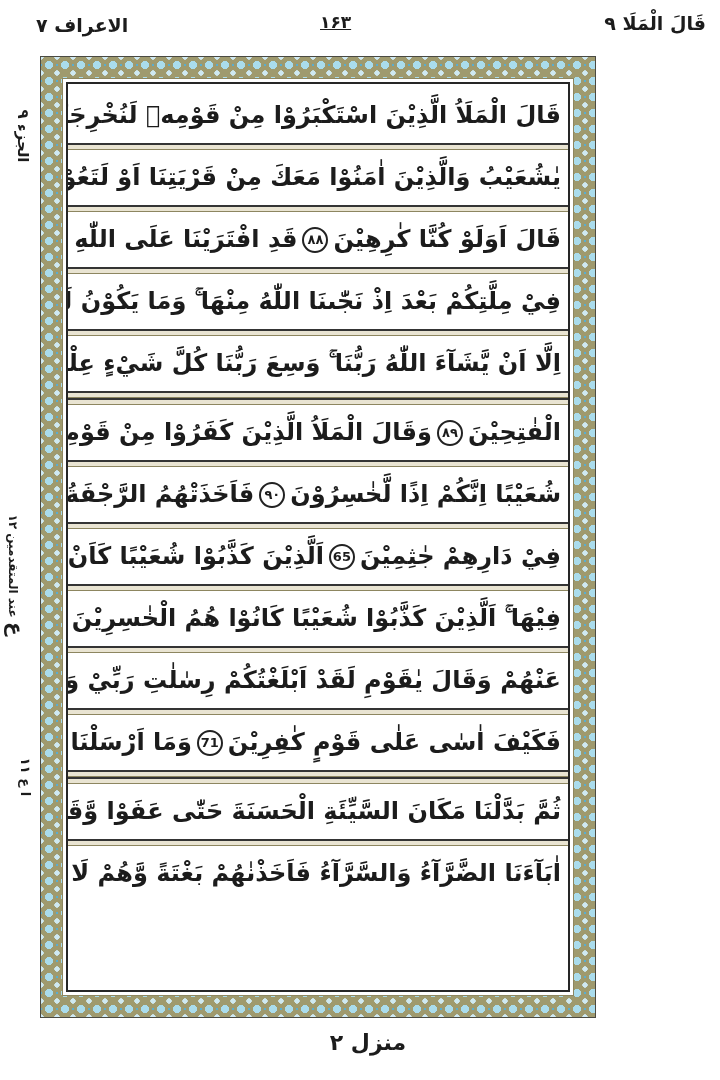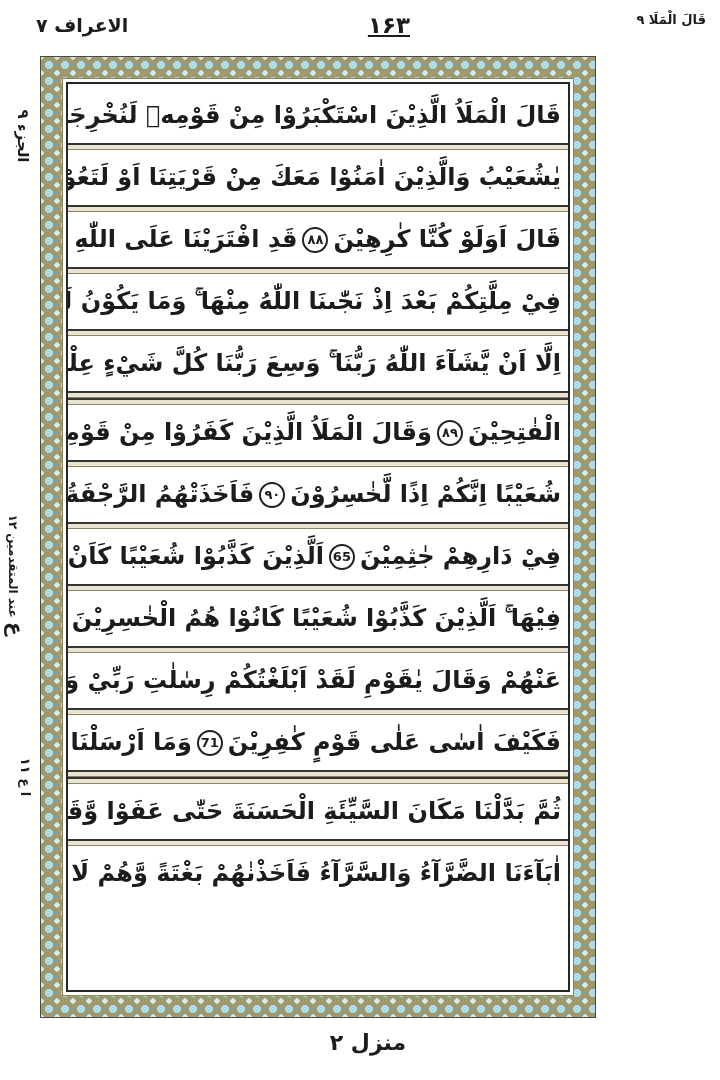--- a/index.html
+++ b/index.html
@@ -3,22 +3,22 @@
 <meta charset="utf-8">
 <style>
   html,body{margin:0;padding:0;}
   body{
     width:720px;height:1080px;position:relative;overflow:hidden;
     background:#ffffff;color:#1c1c1c;
     font-family:"DejaVu Sans",sans-serif;
   }
   
   .hdr{position:absolute;top:0;left:0;width:720px;height:50px;}
-  .hdr-right{position:absolute;top:12px;right:14px;font-size:13px;font-weight:bold;}
-  .hdr-center{position:absolute;top:12px;left:320px;width:90px;text-align:right;font-size:23px;font-weight:bold;text-decoration:underline;}
+  .hdr-right{position:absolute;top:12px;right:14px;font-size:19px;font-weight:bold;}
+  .hdr-center{position:absolute;top:12px;left:320px;width:90px;text-align:left;font-size:17px;font-weight:bold;text-decoration:underline;}
   .hdr-left{position:absolute;top:14px;left:36px;font-size:19px;font-weight:bold;}
 
   
   .frame{
     position:absolute;left:40px;top:56px;width:556px;height:962px;
     box-sizing:border-box;border:1px solid #4a4a42;
     padding:21px;
     background-color:#9f9a6e;
     background-image:
       radial-gradient(circle, #aadcec 34%, rgba(0,0,0,0) 36%),

